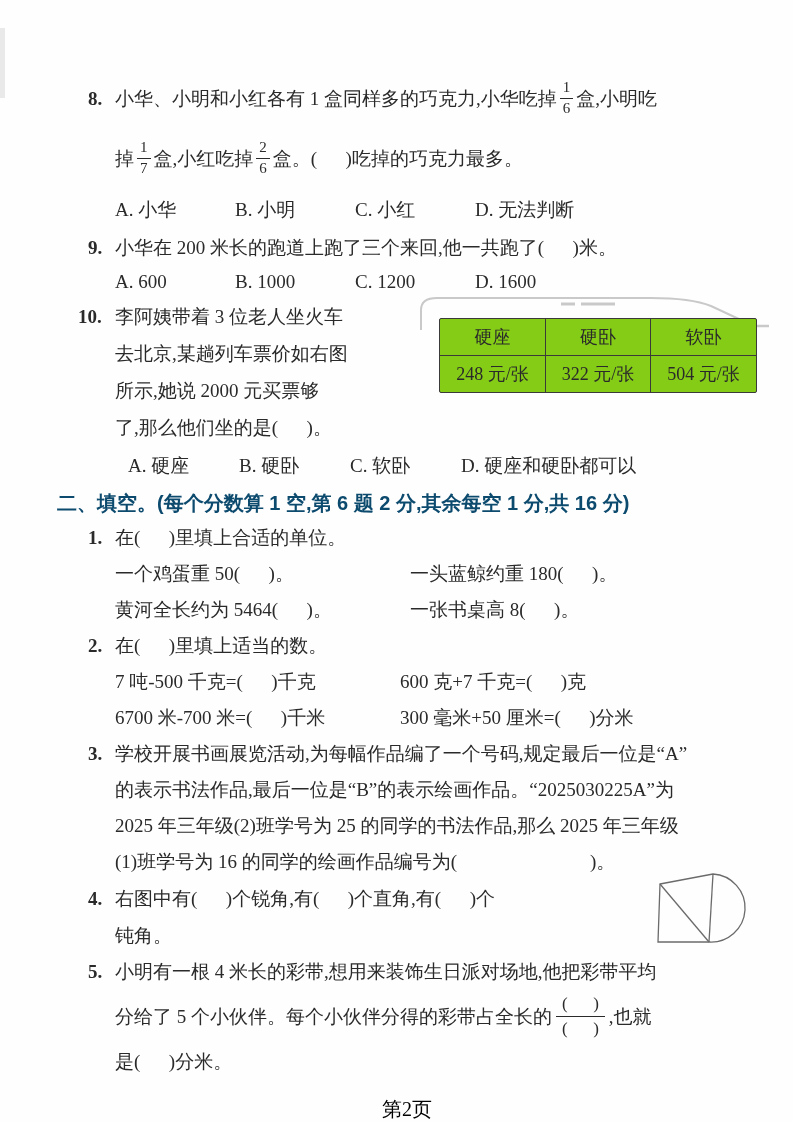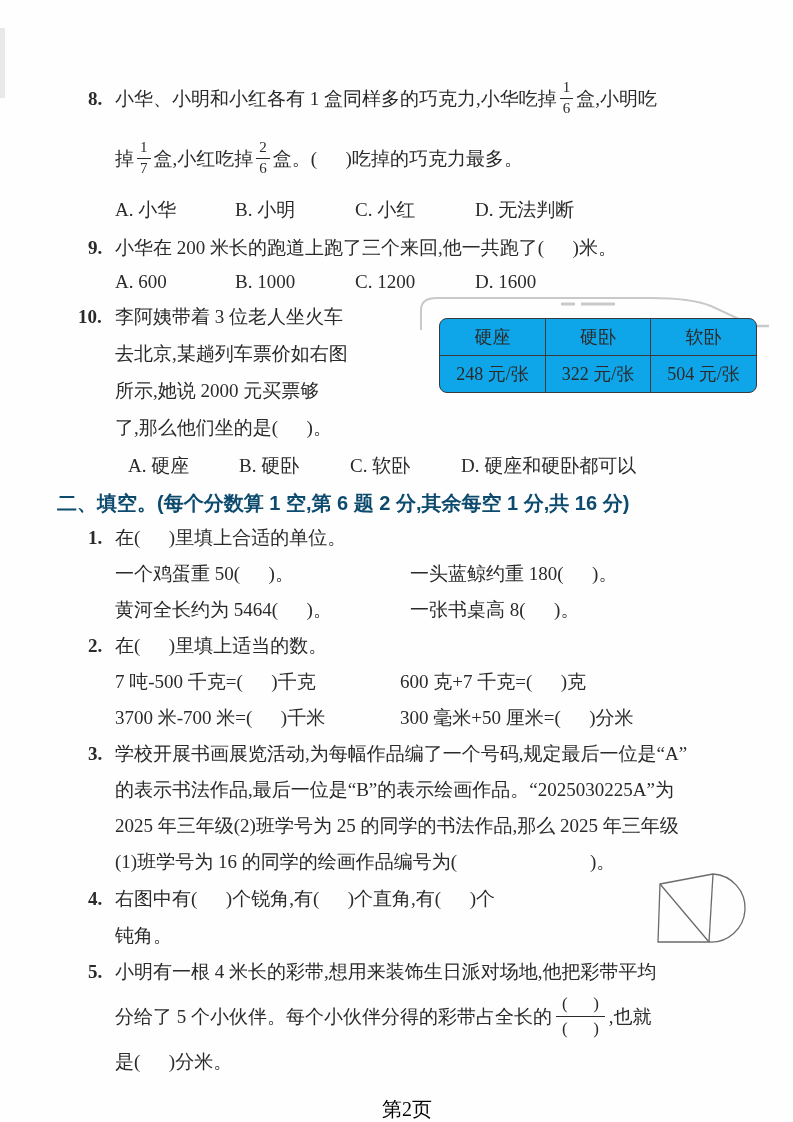--- a/index.html
+++ b/index.html
@@ -54,22 +54,22 @@
   .col1w { display:inline-block; width:285px; white-space:pre; }
   .col2 { white-space:pre; }
   
   .q10-body { display:flex;gap:34px; }
   .q10-text { width:330px; }
   .q10-text .qline { height:37px; display:flex; align-items:center; }
   .fare-area { position:relative; margin-left:12px; margin-top:20px; }
   .train-svg { position:absolute; left:-28px; top:-26px; }
   .fare-box {
     position:relative;
-    border:1.6px solid #3a3a3a; border-radius:8px;
-    background:#0ea5e9; overflow:hidden; width:316px;
+    border:1.6px solid #3a3a3a; border-radius:2px;
+    background:#84cc16; overflow:hidden; width:316px;
   }
   .fare-table { border-collapse:collapse; width:100%; font-size:18px; }
   .fare-table th, .fare-table td {
     width:33.33%; text-align:center; font-weight:normal;
     padding:6px 2px; white-space:pre;
   }
   .fare-table th { border-bottom:1.4px solid #3a3a3a; }
   .fare-table th + th, .fare-table td + td { border-left:1.4px solid #3a3a3a; }
   
   .q4 { position:relative; }
@@ -159,21 +159,21 @@
     </div>
   </section>
 
   <section class="q">
     <div class="qline h36"><span class="qnum">2.</span><span>在(      )里填上适当的数。</span></div>
     <div class="cols cont h36">
       <span class="col1w">7 吨-500 千克=(      )千克</span>
       <span class="col2">600 克+7 千克=(      )克</span>
     </div>
     <div class="cols cont h36">
-      <span class="col1w">3700 米-700 米=(      )千米</span>
+      <span class="col1w">6700 米-700 米=(      )千米</span>
       <span class="col2">300 毫米+50 厘米=(      )分米</span>
     </div>
   </section>
 
   <section class="q">
     <div class="qline h36"><span class="qnum">3.</span><span>学校开展书画展览活动,为每幅作品编了一个号码,规定最后一位是“A”</span></div>
     <div class="qline h36 cont">的表示书法作品,最后一位是“B”的表示绘画作品。“2025030225A”为</div>
     <div class="qline h36 cont">2025 年三年级(2)班学号为 25 的同学的书法作品,那么 2025 年三年级</div>
     <div class="qline h36 cont">(1)班学号为 16 的同学的绘画作品编号为(                            )。</div>
   </section>

